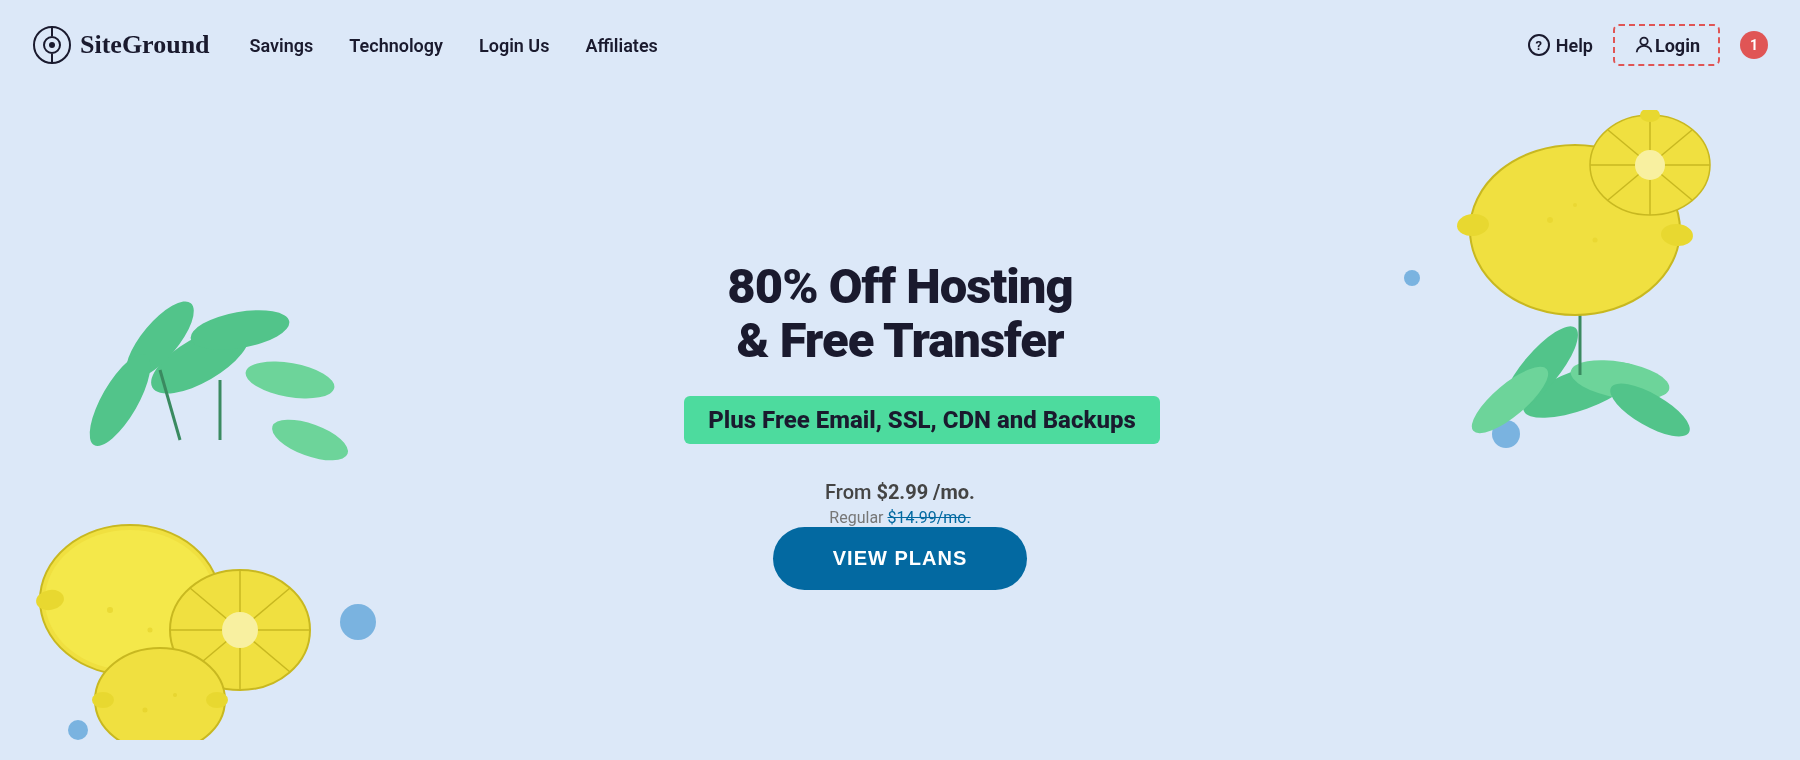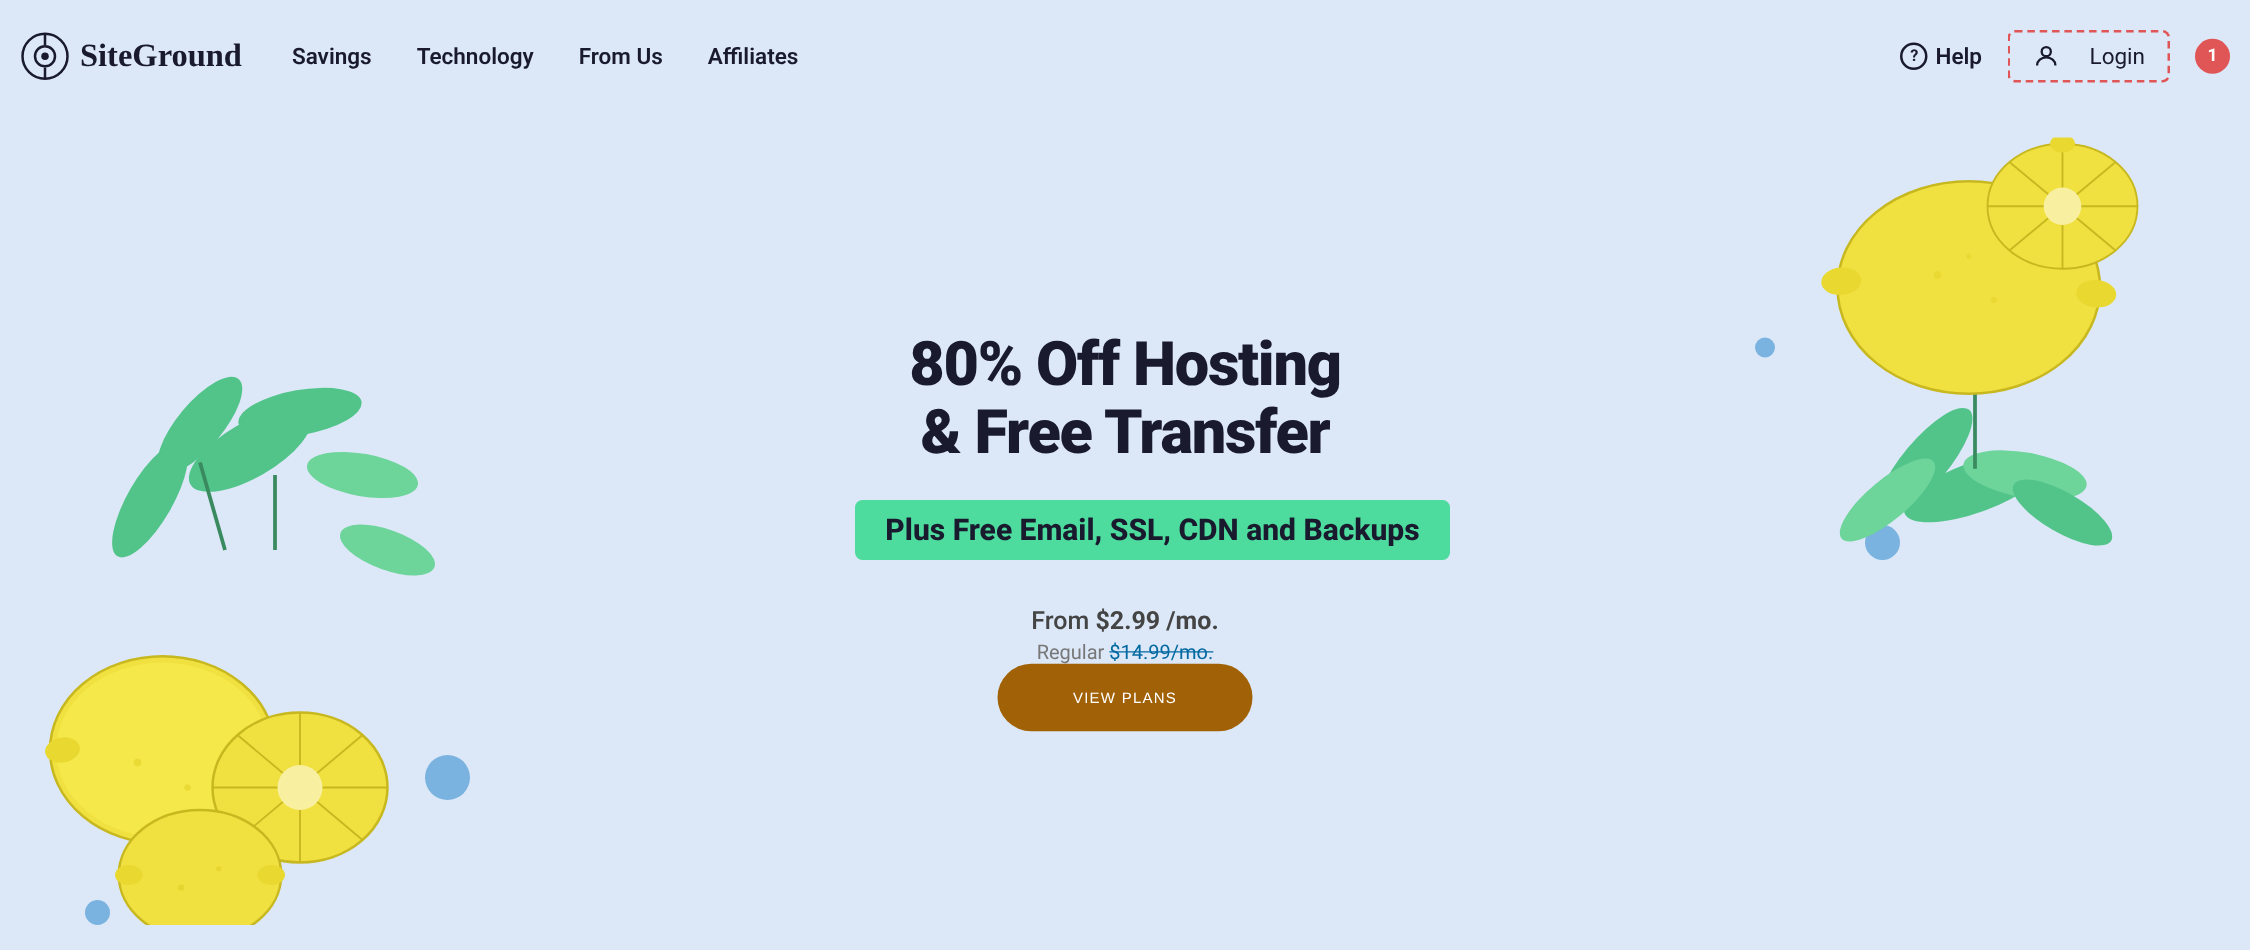--- a/index.html
+++ b/index.html
@@ -9,21 +9,21 @@
       background: #dce8f8;
       width: 1800px;
       min-height: 760px;
       overflow: hidden;
     }
 
     
     .navbar {
       display: flex;
       align-items: center;
-      padding: 0 16px;
+      padding: 0 32px;
       height: 90px;
       background: #dce8f8;
       position: relative;
       z-index: 10;
     }
 
     .logo {
       display: flex;
       align-items: center;
       gap: 8px;
@@ -81,23 +81,23 @@
       display: flex;
       align-items: center;
       justify-content: center;
       font-size: 13px;
       font-weight: 700;
     }
 
     .login-btn {
       display: flex;
       align-items: center;
-      gap: 24px;
+      gap: 0;
       font-size: 18px;
-      font-weight: 400;
+      font-weight: 700;
       color: #1a1a2e;
       cursor: pointer;
       border: 2px dashed #e05555;
       border-radius: 6px;
       padding: 8px 18px;
     }
 
     .login-icon {
       width: 22px;
       height: 22px;
@@ -181,24 +181,24 @@
       margin-top: 4px;
     }
 
     .price-strikethrough {
       text-decoration: line-through;
       color: #0369a1;
       text-align: right;
     }
 
     .view-plans-btn {
-      background: #a16207;
+      background: #0369a1;
       color: white;
-      font-size: 12px;
-      font-weight: 400;
+      font-size: 20px;
+      font-weight: 700;
       padding: 20px 60px;
       border-radius: 50px;
       border: none;
       cursor: pointer;
       letter-spacing: 1px;
       text-transform: uppercase;
     }
 
     
     .left-lemons {
@@ -268,21 +268,21 @@
       <circle cx="20" cy="20" r="3" fill="#1a1a2e"></circle>
       <line x1="20" y1="2" x2="20" y2="11" stroke="#1a1a2e" stroke-width="2"></line>
       <line x1="20" y1="29" x2="20" y2="38" stroke="#1a1a2e" stroke-width="2"></line>
     </svg>
     <span class="logo-text">SiteGround</span>
   </div>
 
   <div class="nav-links">
     <a class="nav-link">Savings</a>
     <a class="nav-link">Technology</a>
-    <a class="nav-link">From Us</a>
+    <a class="nav-link">Login Us</a>
     <a class="nav-link">Affiliates</a>
   </div>
 
   <div class="nav-right">
     <div class="help-btn">
       <div class="help-icon">?</div>
       <span>Help</span>
     </div>
 
     <div class="login-btn">

